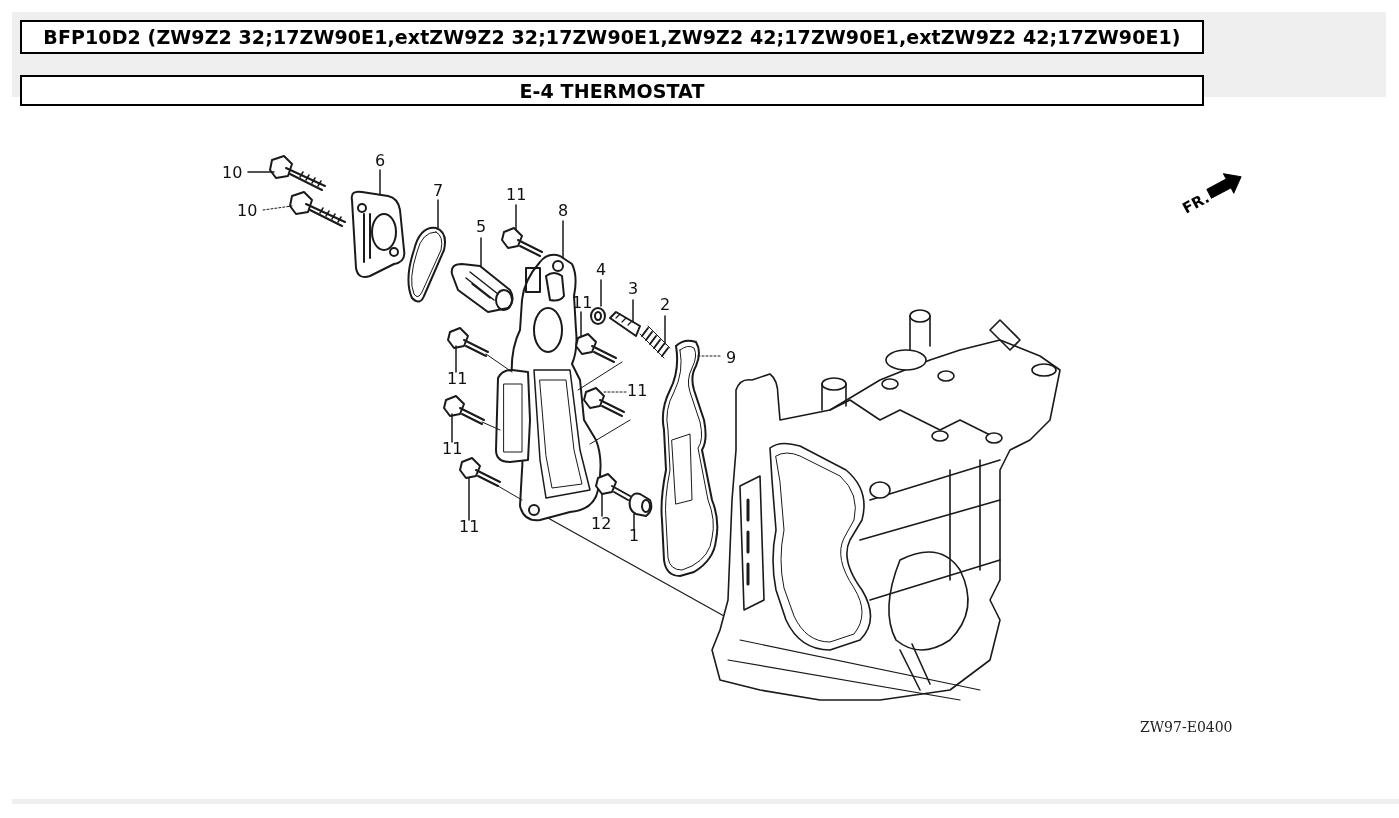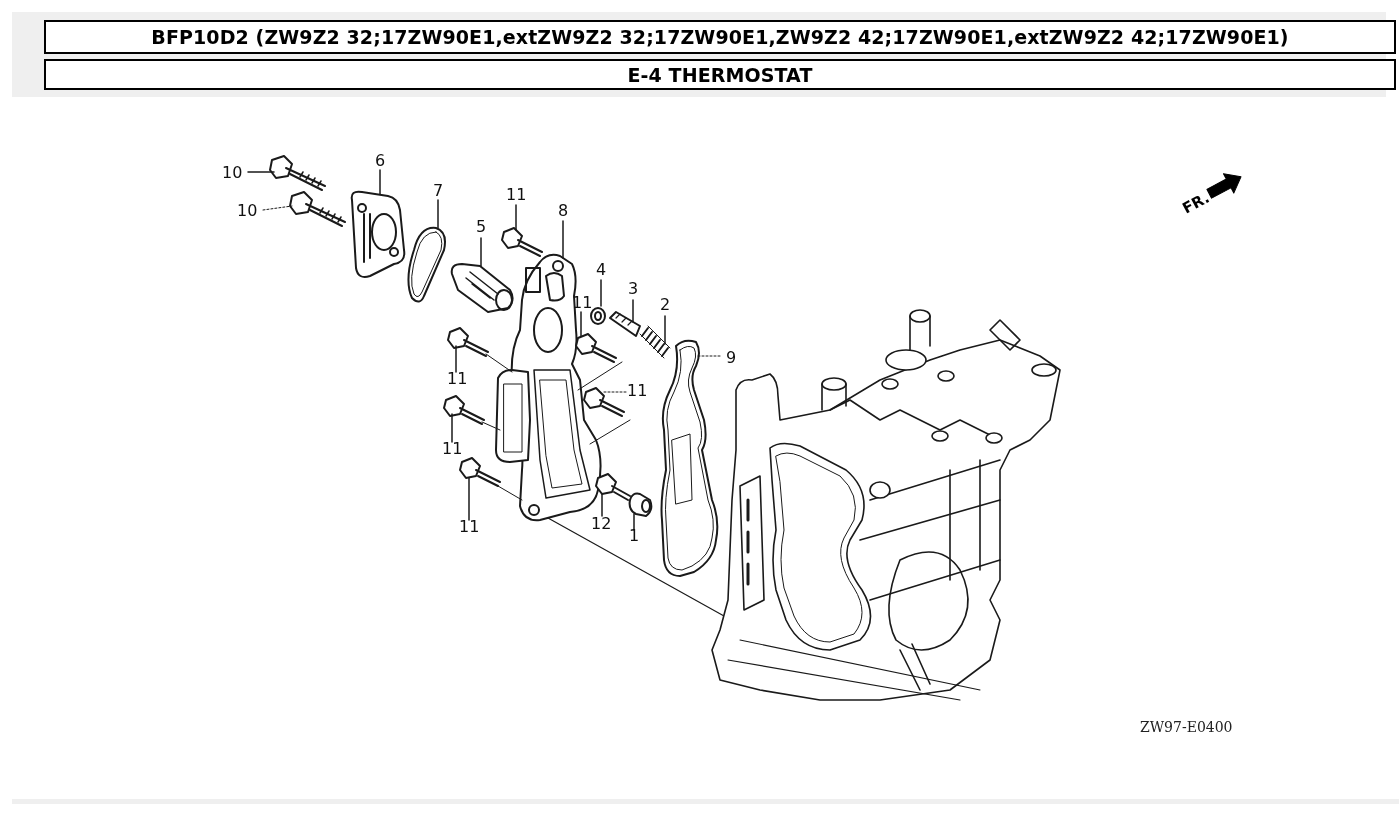--- a/index.html
+++ b/index.html
@@ -1,25 +1,25 @@
 <!DOCTYPE html>
 <html><head>
 <meta charset="utf-8">
 <style>
   html, body { margin: 0; padding: 0; background: #ffffff; }
   body { width: 1399px; height: 818px; position: relative; overflow: hidden;
          font-family: "DejaVu Sans", sans-serif; }
   .header-panel { position: absolute; left: 12px; top: 12px; width: 1374px; height: 85px;
                   background: #efefef; }
-  .title-box { position: absolute; left: 8px; width: 1352px; background: #fff;
+  .title-box { position: absolute; left: 8px; width: 1184px; background: #fff;
                border: 2px solid #000; box-sizing: border-box;
                display: flex; align-items: center; justify-content: center;
-               font-weight: bold; font-size: 19px; color: #000; letter-spacing: 0.1px; margin-left: 24px; }
+               font-weight: bold; font-size: 19px; color: #000; letter-spacing: 0.1px; }
   .title-box.t1 { top: 8px; height: 34px; }
-  .title-box.t2 { top: 47px; height: 31px; }
+  .title-box.t2 { top: 63px; height: 31px; }
   .diagram { position: absolute; left: 0; top: 100px; width: 1399px; height: 690px; }
   .footer-bar { position: absolute; left: 12px; top: 799px; width: 1387px; height: 5px; background: #efefef; }
   svg text { font-family: "DejaVu Sans", sans-serif; }
   .callout { font-size: 16px; fill: #111; }
   .ref-code { font-family: "DejaVu Serif", serif; font-size: 14px; fill: #222; }
 </style>
 </head>
 <body>
 
 <div class="header-panel">

